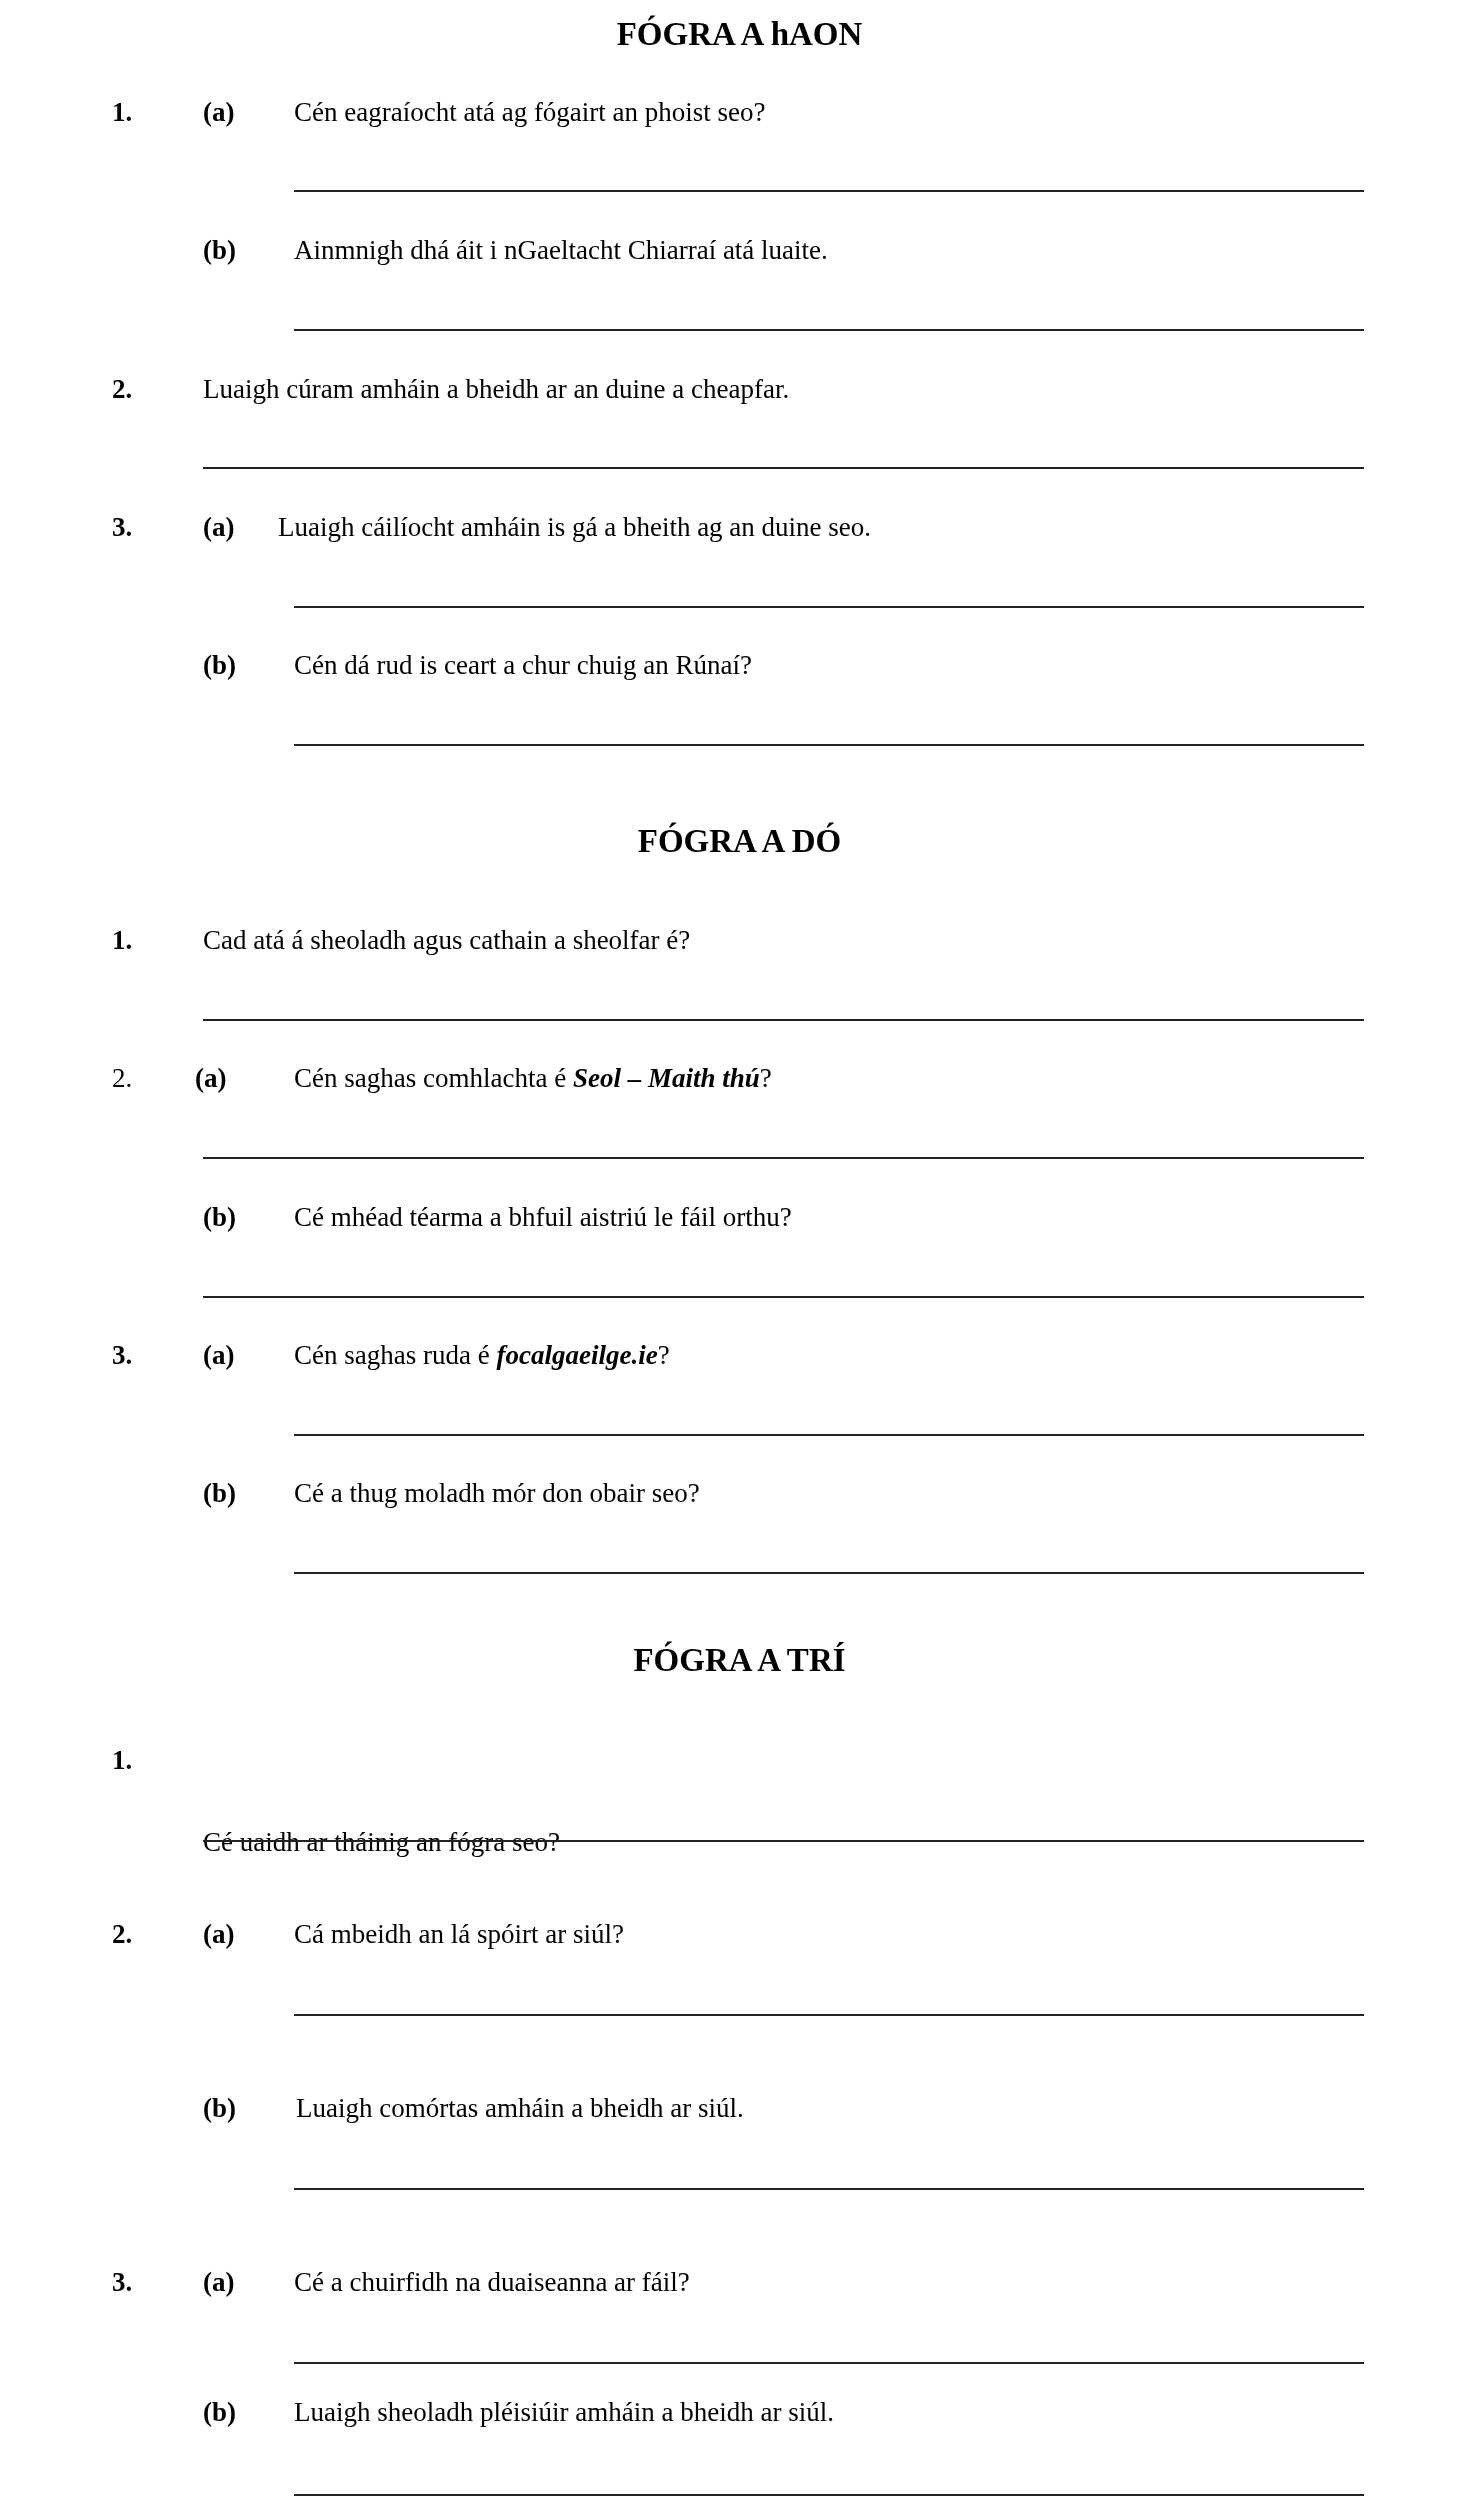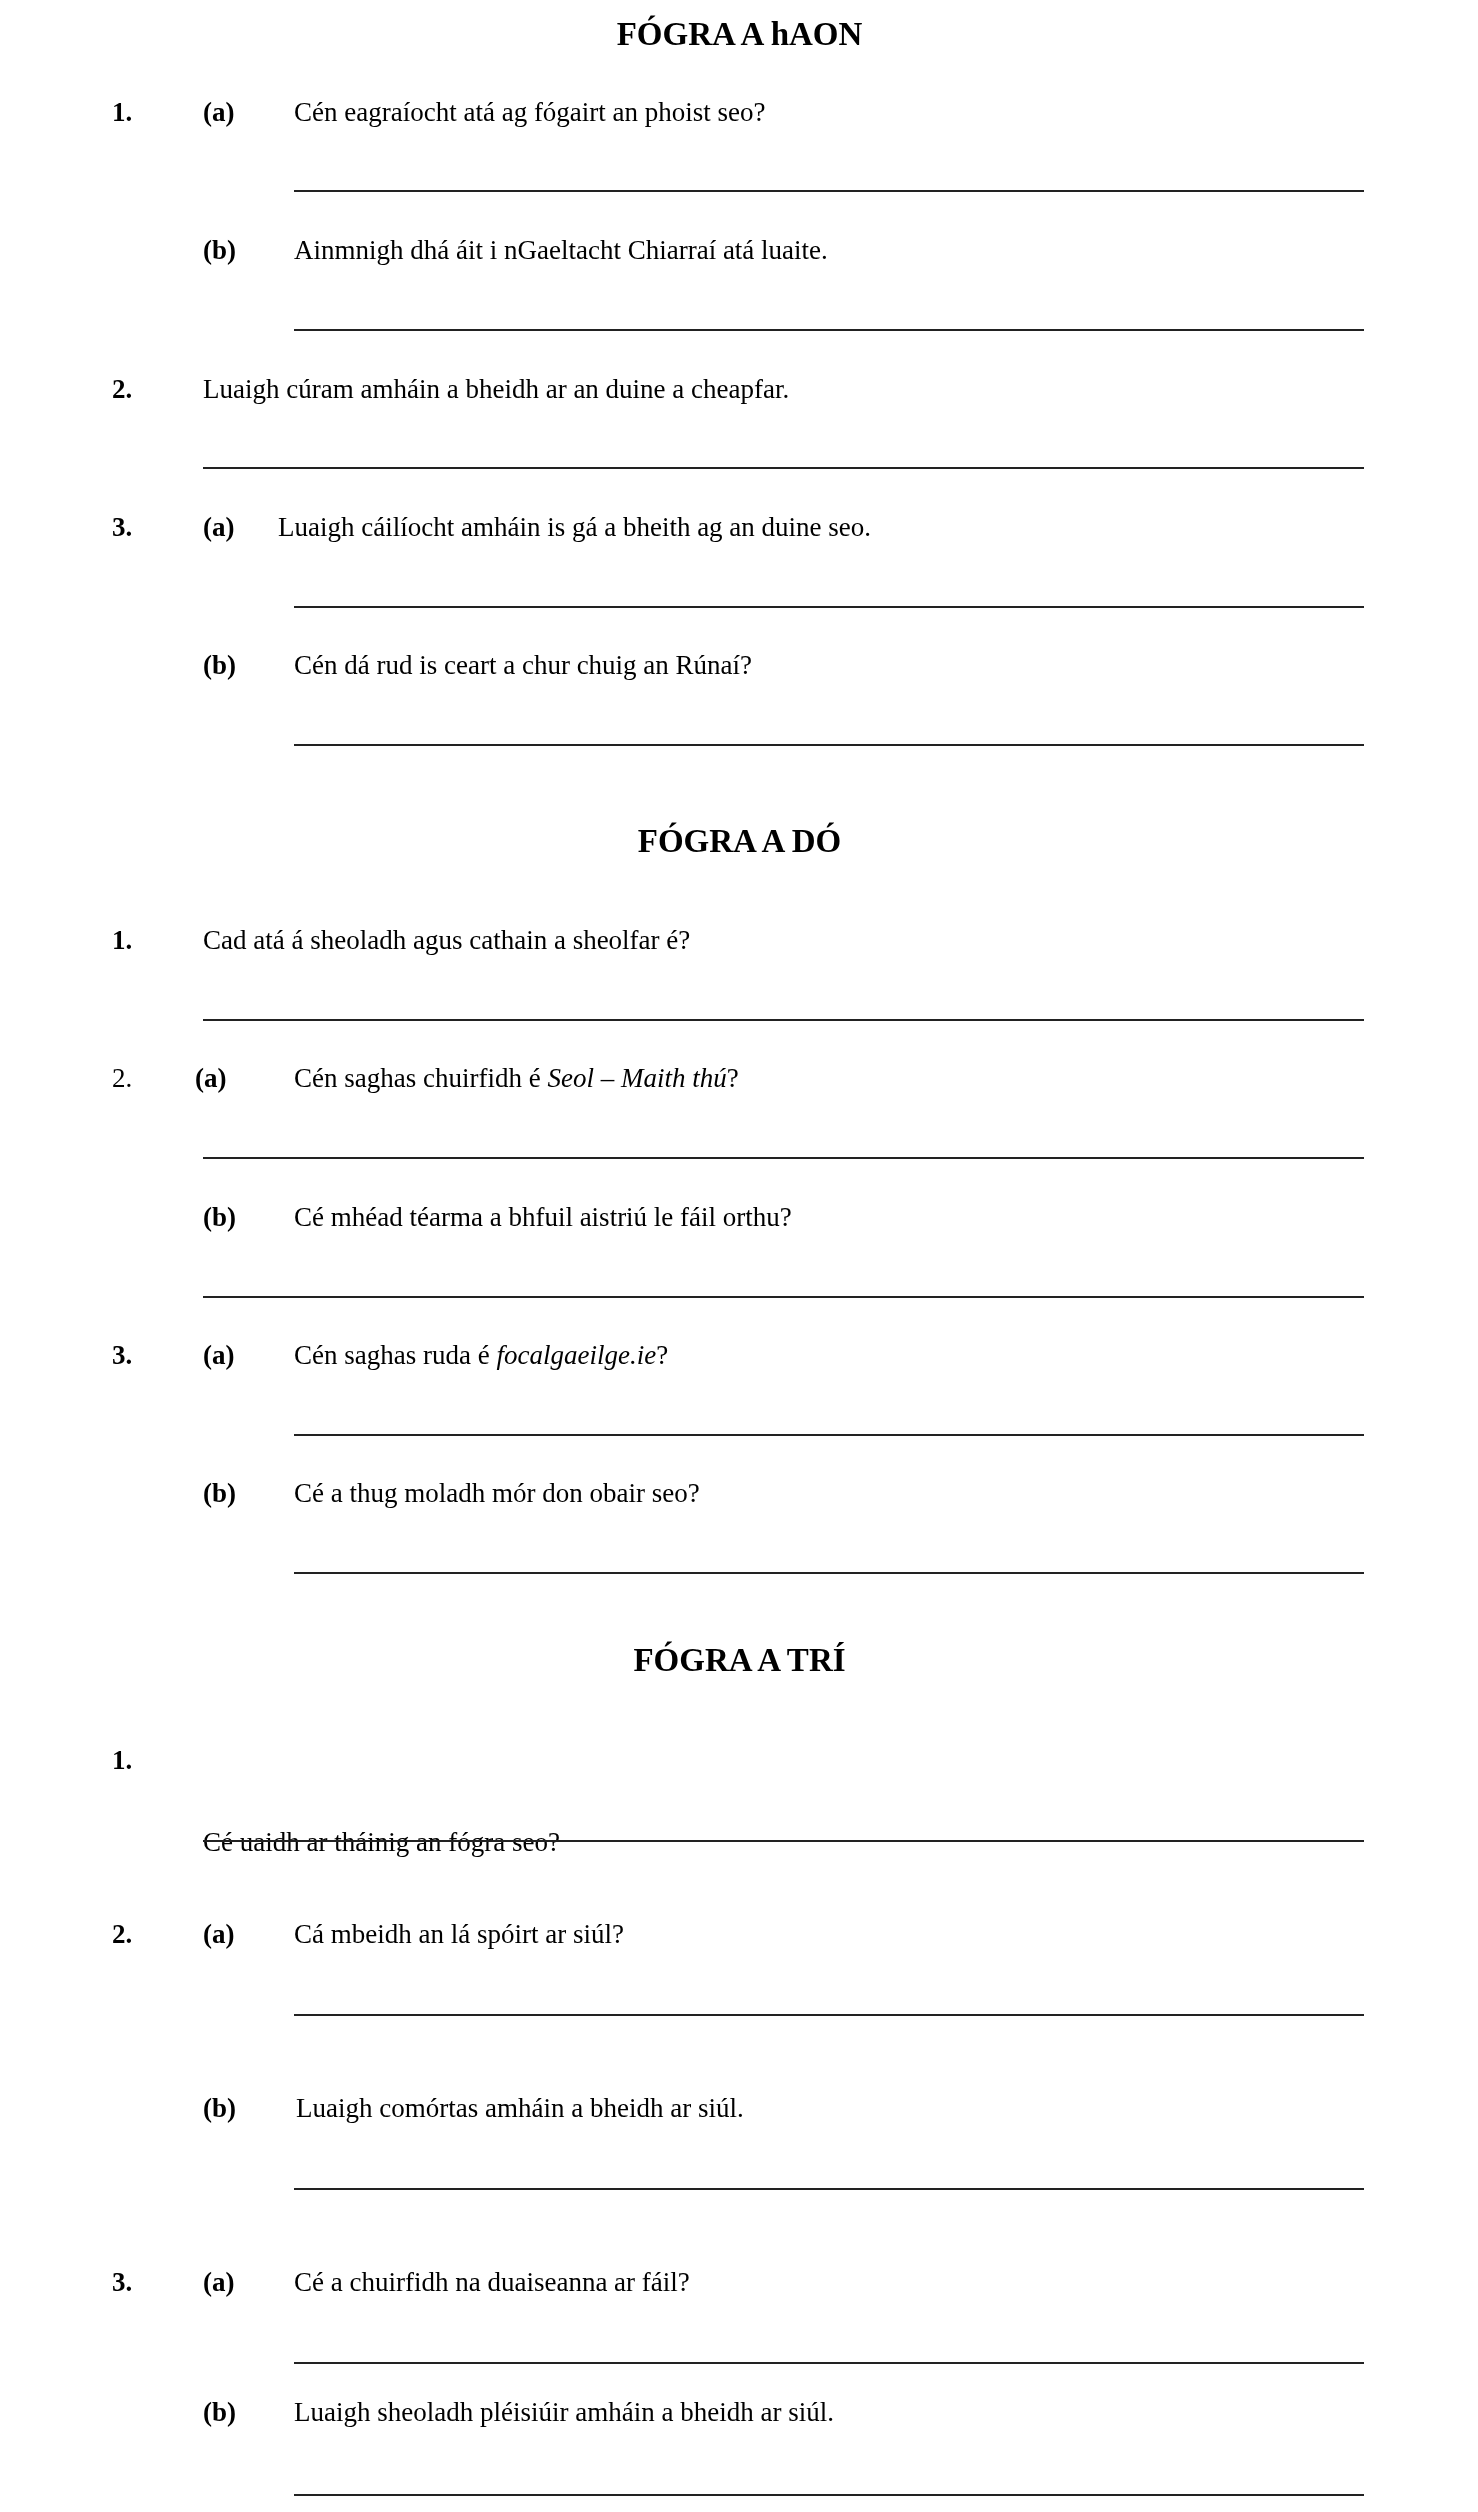--- a/index.html
+++ b/index.html
@@ -4,21 +4,21 @@
 <style>
   html, body { margin: 0; padding: 0; background: #ffffff; }
   body { width: 1479px; height: 2512px; position: relative; overflow: hidden;
          font-family: "Liberation Serif", "DejaVu Serif", serif; color: #000; }
   .heading { position: absolute; left: 0; width: 1479px; text-align: center;
              font-weight: bold; font-size: 33px; line-height: 33px; }
   .t { position: absolute; font-size: 27px; line-height: 27px; white-space: nowrap; }
   .num { font-weight: bold; }
   .lbl { font-weight: bold; }
   .b { font-weight: normal; }
-  .i { font-style: italic; }
+  .i { font-style: italic; font-weight: bold; }
   .nb { font-weight: normal; }
   .line { position: absolute; height: 1.6px; background: #222; }
 </style>
 </head>
 <body>
 
 <div class="heading" style="top:18px">FÓGRA A hAON</div>
 
 <div class="t num" style="left:112px;top:99px">1.</div>
 <div class="t lbl" style="left:203px;top:99px">(a)</div>
@@ -43,21 +43,21 @@
 <div class="line" style="left:294px;width:1070px;top:744px"></div>
 
 <div class="heading" style="top:825px">FÓGRA A DÓ</div>
 
 <div class="t num" style="left:112px;top:927px">1.</div>
 <div class="t" style="left:203px;top:927px"><span>Cad atá á sheoladh </span><span class="b">agus</span><span> cathain a sheolfar é?</span></div>
 <div class="line" style="left:203px;width:1161px;top:1019px"></div>
 
 <div class="t" style="left:112px;top:1065px"><span class="b">2</span><span class="nb">.</span></div>
 <div class="t lbl" style="left:195px;top:1065px">(a)</div>
-<div class="t" style="left:294px;top:1065px"><span>Cén saghas chuirfidh é </span><span class="i">Seol – Maith thú</span><span>?</span></div>
+<div class="t" style="left:294px;top:1065px"><span>Cén saghas comhlachta é </span><span class="i">Seol – Maith thú</span><span>?</span></div>
 <div class="line" style="left:203px;width:1161px;top:1157px"></div>
 
 <div class="t lbl" style="left:203px;top:1204px">(b)</div>
 <div class="t" style="left:294px;top:1204px"><span>Cé mhéad téarma a bhfuil aistriú le fáil orthu?</span></div>
 <div class="line" style="left:203px;width:1161px;top:1296px"></div>
 
 <div class="t num" style="left:112px;top:1342px">3.</div>
 <div class="t lbl" style="left:203px;top:1342px">(a)</div>
 <div class="t" style="left:294px;top:1342px"><span>Cén saghas ruda é </span><span class="i">focalgaeilge.ie</span><span>?</span></div>
 <div class="line" style="left:294px;width:1070px;top:1434px"></div>

